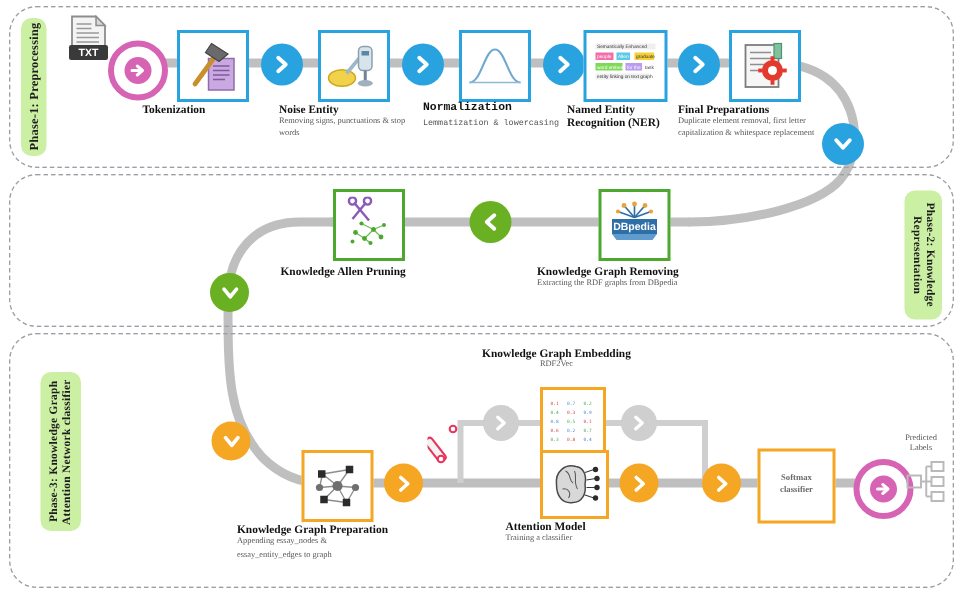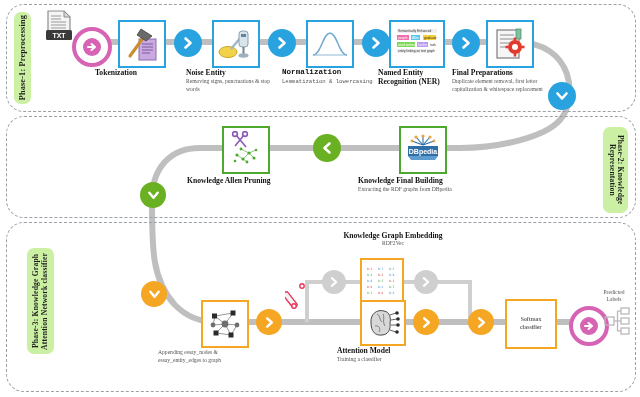--- a/index.html
+++ b/index.html
@@ -302,21 +302,21 @@
           <circle cx="26" cy="4" r="1.6"></circle>
         <circle cx="8" cy="8" r="1.4"></circle>
           <circle cx="30" cy="8" r="1.4"></circle>
       </g>
       <rect x="4" y="13" width="30" height="10" fill="#2f6fa8"></rect>
       <text x="19" y="20.5" text-anchor="middle" font-size="7" font-family="Liberation Sans, sans-serif" font-weight="bold" fill="#fff">DBpedia</text>
       <path d="M4 23 L34 23 L31 27 L7 27 Z" fill="#5e9ccf"></path>
     </svg>
   </div>
   <div class="cap" style="left:358px;top:176px;width:126px;">
-    <div class="t">Knowledge Final Building</div>
+    <div class="t">Knowledge Graph Removing</div>
     <div class="s">Extracting the RDF graphs from DBpedia</div>
   </div>
 
   <div class="chev green" style="left:140px;top:182px;width:26px;height:26px;">
     <svg width="13" height="13" viewBox="0 0 14 14">
         <path d="M2.5 4 L7 9.5 L11.5 4" stroke="#fff" stroke-width="2.6" fill="none" stroke-linecap="round" stroke-linejoin="round"></path>
       </svg>
   </div>
 
   <div class="chev amber" style="left:141px;top:281px;width:26px;height:26px;">
@@ -346,20 +346,21 @@
           <rect x="7.5" y="25.5" width="5" height="5"></rect>
       </g>
       <g fill="#6f6f6f">
         <circle cx="19" cy="19" r="3.4"></circle>
           <circle cx="31" cy="20" r="2.4"></circle>
           <circle cx="7" cy="20" r="2.4"></circle>
       </g>
     </svg>
   </div>
   <div class="cap" style="left:158px;top:348px;width:148px;">
+    <div class="t">Knowledge Graph Preparation</div>
     <div class="s">Appending essay_nodes &amp;</div>
     <div class="s">essay_entity_edges to graph</div>
   </div>
 
   <div class="chev amber" style="left:256px;top:309px;width:26px;height:26px;">
     <svg width="13" height="13" viewBox="0 0 14 14">
         <path d="M4.5 2.5 L9.5 7 L4.5 11.5" stroke="#fff" stroke-width="2.6" fill="none" stroke-linecap="round" stroke-linejoin="round"></path>
       </svg>
   </div>
 
@@ -391,21 +392,21 @@
           <text x="24" y="18" fill="#d04a4a">0.1</text>
         <text x="2" y="24" fill="#d04a4a">0.6</text>
           <text x="13" y="24" fill="#4a8ed0">0.2</text>
           <text x="24" y="24" fill="#4aaa5a">0.7</text>
         <text x="2" y="30" fill="#4aaa5a">0.3</text>
           <text x="13" y="30" fill="#d04a4a">0.8</text>
           <text x="24" y="30" fill="#4a8ed0">0.4</text>
       </g>
     </svg>
   </div>
-  <div class="toplabel" style="left:320px;top:231px;width:146px;">
+  <div class="toplabel" style="left:298px;top:231px;width:146px;">
     <div class="t">Knowledge Graph Embedding</div>
     <div class="s">RDF2Vec</div>
   </div>
 
   <div class="chev grey" style="left:414px;top:270px;width:24px;height:24px;">
     <svg width="12" height="12" viewBox="0 0 14 14">
         <path d="M4.5 2.5 L9.5 7 L4.5 11.5" stroke="#fff" stroke-width="2.6" fill="none" stroke-linecap="round" stroke-linejoin="round"></path>
       </svg>
   </div>
 

